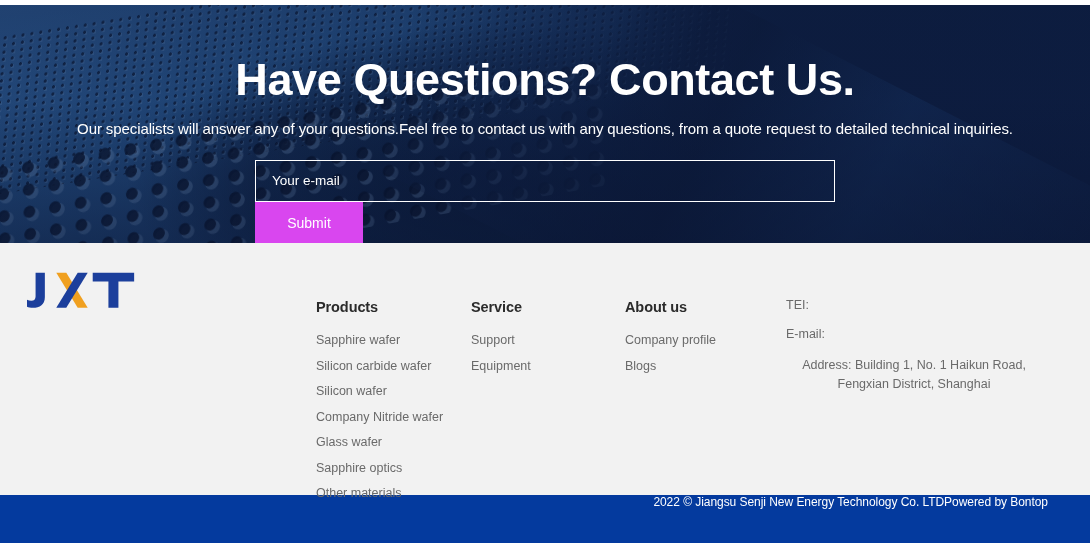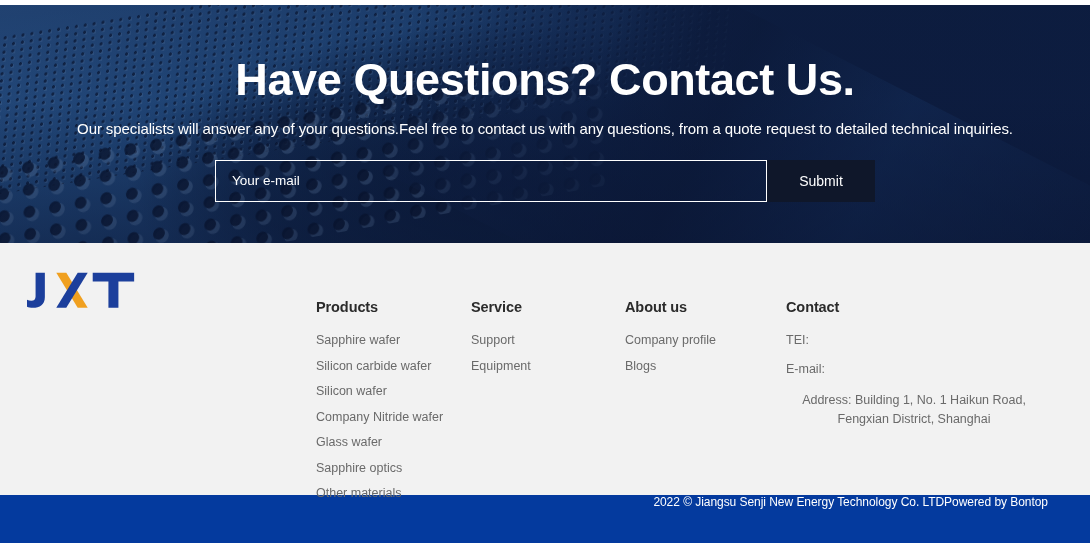--- a/index.html
+++ b/index.html
@@ -87,37 +87,38 @@
     color: #ffffff;
     font-size: 15px;
     text-align: center;
     margin-top: 15px;
     letter-spacing: -0.1px;
   }
 
   .hero-form {
     display: flex;
     margin-top: 23px;
-    width: 660px;
+    width: 580px;
+    flex-direction: column;
   }
   .email-input {
     flex: 1 1 auto;
     height: 42px;
     background: transparent;
     border: 1px solid #ffffff;
     color: #ffffff;
     font-family: "Liberation Sans", sans-serif;
     font-size: 13.5px;
     padding: 0 16px;
     outline: none;
   }
   .email-input::placeholder { color: #ffffff; opacity: 1; }
   .submit-btn {
     width: 108px; height: 42px;
-    background: #0f172a;
+    background: #d946ef;
     border: none;
     color: #ffffff;
     font-family: "Liberation Sans", sans-serif;
     font-size: 14px;
     cursor: pointer;
   }
 
   
   .footer {
     width: 1090px;
@@ -251,21 +252,20 @@
 
     <div class="fcol fcol-about">
       <h4>About us</h4>
       <ul>
         <li>Company profile</li>
         <li>Blogs</li>
       </ul>
     </div>
 
     <div class="fcol fcol-contact">
-      <h4>Contact</h4>
       <div class="contact-line">TEI:</div>
       <div class="contact-line">E-mail:</div>
       <div class="contact-addr">Address: Building 1, No. 1 Haikun Road, Fengxian District, Shanghai</div>
     </div>
 
   </div>
 </footer>
 
 <div class="bottom-bar">
   <span class="copyright">2022 © Jiangsu Senji New Energy Technology Co. LTDPowered by Bontop</span>

